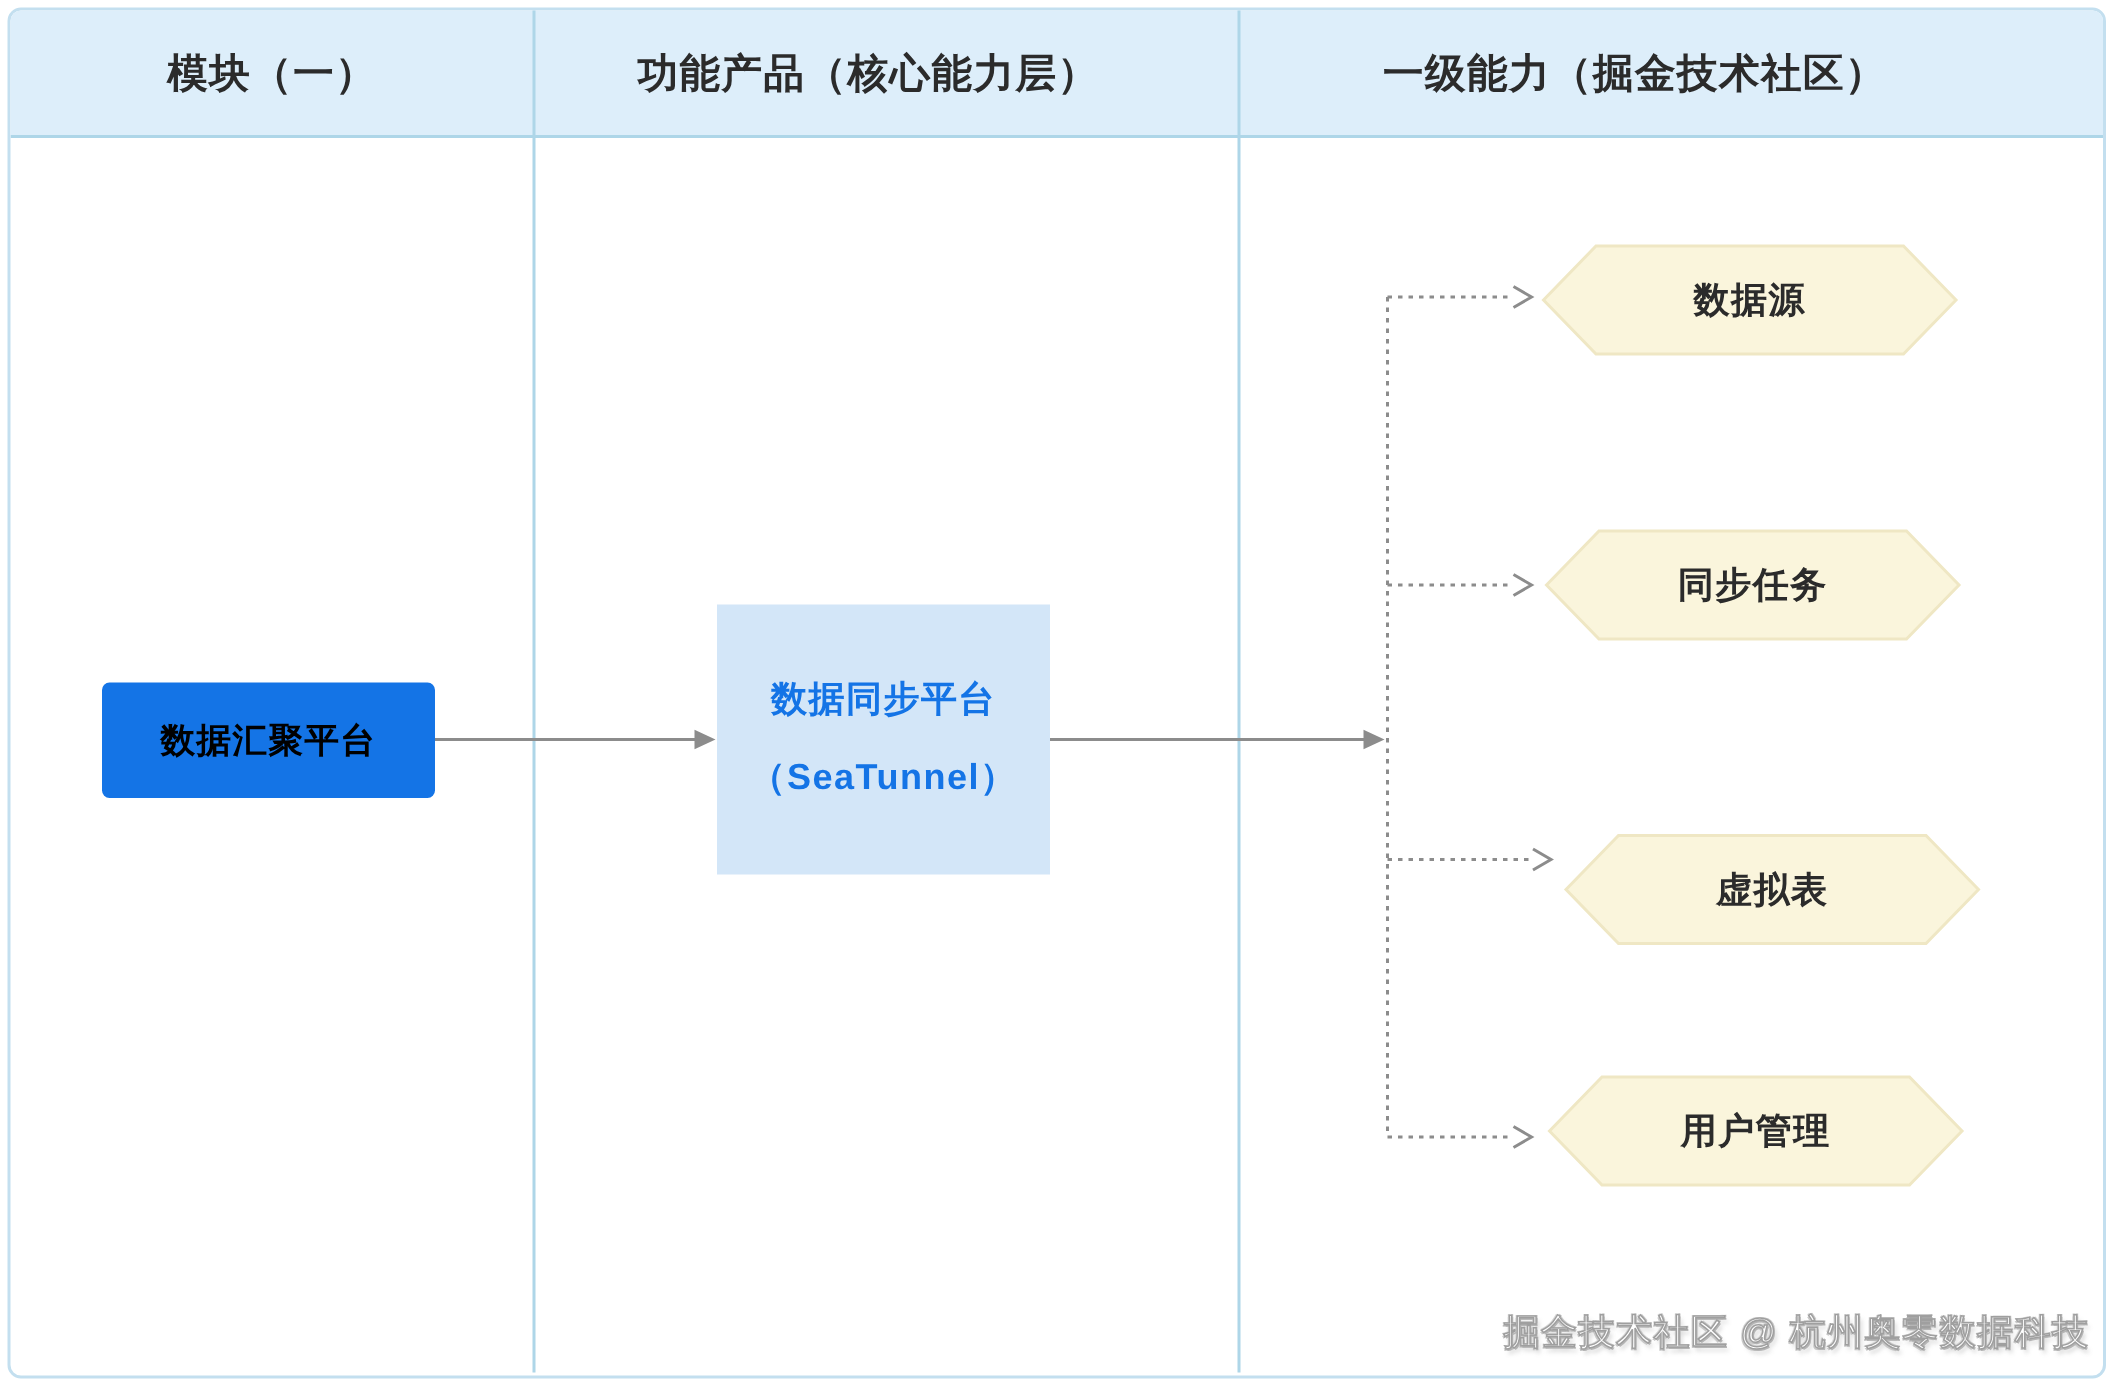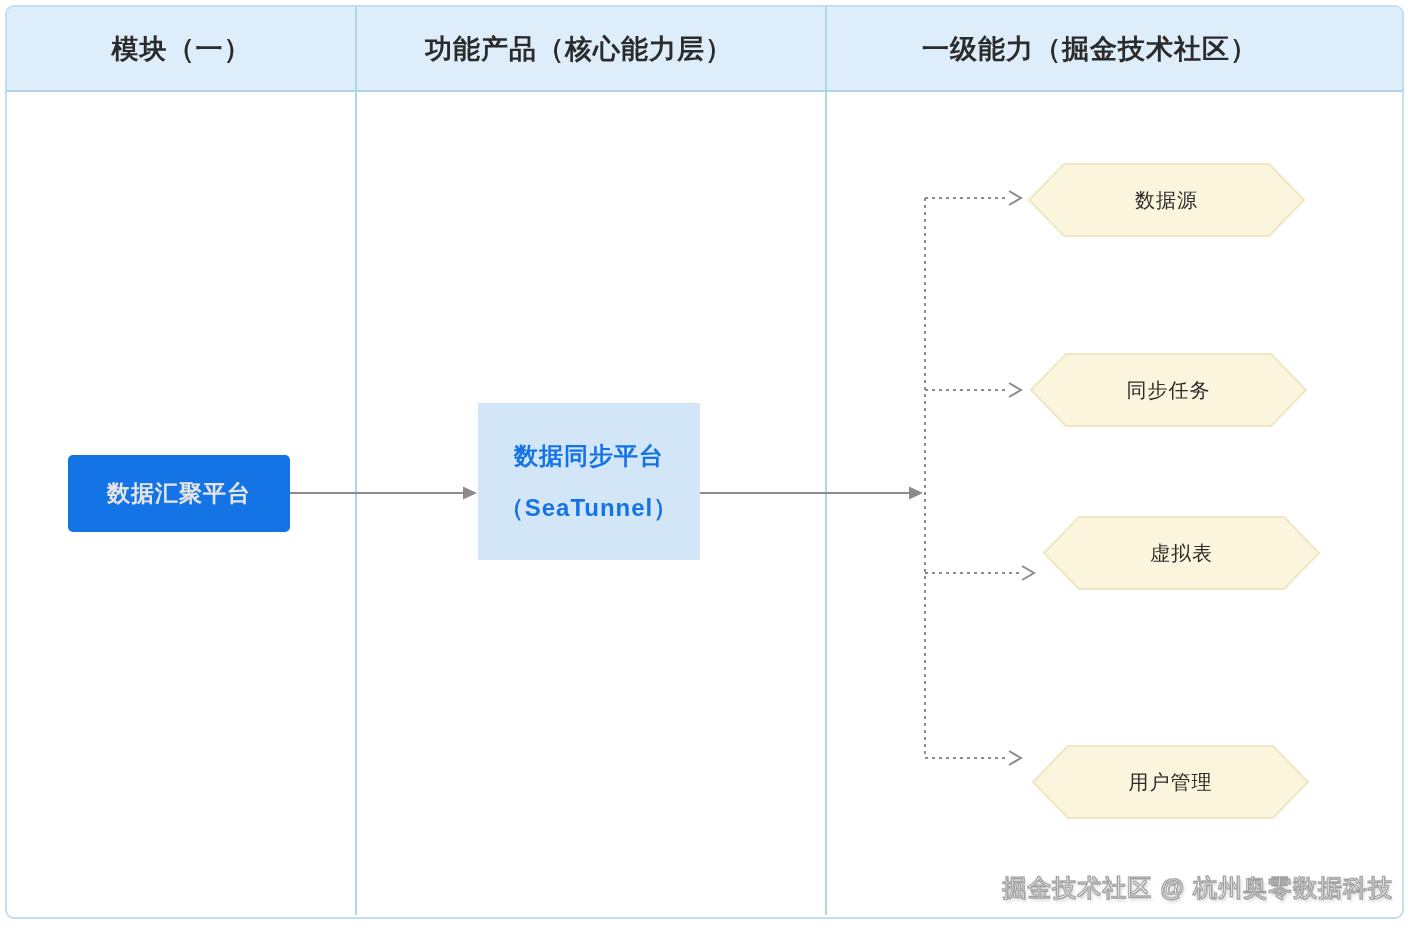--- a/index.html
+++ b/index.html
@@ -30,34 +30,34 @@
   }
   .header-cell{
     display:flex;align-items:center;justify-content:center;
     font-weight:700;font-size:27px;color:var(--text-dark);letter-spacing:1px;
   }
   .vdivider{position:absolute;top:7px;width:2px;height:908px;background:var(--divider);}
   .source-box{
     position:absolute;left:68px;top:455px;width:222px;height:77px;
     background:var(--primary-blue);border-radius:5px;
     display:flex;align-items:center;justify-content:center;
-    color:#e5e5e5;font-weight:700;font-size:23px;letter-spacing:1px;
+    color:#000000;font-weight:700;font-size:23px;letter-spacing:1px;
   }
   .product-box{
-    position:absolute;left:478px;top:403px;width:222px;height:157px;
+    position:absolute;left:478px;top:403px;width:222px;height:180px;
     background:var(--product-box-bg);
     display:flex;flex-direction:column;align-items:center;justify-content:center;
     color:var(--primary-blue);font-weight:700;font-size:24px;line-height:52px;letter-spacing:1px;
   }
   .hex{position:absolute;width:277px;height:74px;}
   .hex svg{position:absolute;left:0;top:0;overflow:visible;}
   .hex-shape{fill:var(--hex-fill);stroke:var(--hex-border);stroke-width:2;}
   .hex-label{
     position:absolute;inset:0;display:flex;align-items:center;justify-content:center;
-    font-weight:400;font-size:20px;color:var(--text-dark);letter-spacing:1px;
+    font-weight:700;font-size:24px;color:var(--text-dark);letter-spacing:1px;
   }
   .connectors{position:absolute;left:0;top:0;pointer-events:none;}
   .solid-line{stroke:var(--connector);stroke-width:2;}
   .solid-head{fill:var(--connector);stroke:none;}
   .dashed-line{stroke:var(--connector);stroke-width:2;stroke-dasharray:3 4;fill:none;}
   .chevron{stroke:var(--connector);stroke-width:2;fill:none;}
   .watermark{
     position:absolute;right:22px;top:872px;
     font-size:24px;font-weight:500;letter-spacing:1px;color:#ffffff;
     -webkit-text-stroke:1px #9f9f9f;
@@ -131,28 +131,28 @@
     <span class="hex-label">数据源</span>
   </div>
 
   <div class="hex" style="left:1030px;top:353px">
     <svg width="277" height="74" viewBox="0 0 277 74">
       <polygon class="hex-shape" points="1,37 36,1 241,1 276,37 241,73 36,73"></polygon>
     </svg>
     <span class="hex-label">同步任务</span>
   </div>
 
-  <div class="hex" style="left:1043px;top:516px">
+  <div class="hex" style="left:1043px;top:556px">
     <svg width="277" height="74" viewBox="0 0 277 74">
       <polygon class="hex-shape" points="1,37 36,1 241,1 276,37 241,73 36,73"></polygon>
     </svg>
     <span class="hex-label">虚拟表</span>
   </div>
 
-  <div class="hex" style="left:1032px;top:745px">
+  <div class="hex" style="left:1032px;top:717px">
     <svg width="277" height="74" viewBox="0 0 277 74">
       <polygon class="hex-shape" points="1,37 36,1 241,1 276,37 241,73 36,73"></polygon>
     </svg>
     <span class="hex-label">用户管理</span>
   </div>
 
   <div class="watermark">掘金技术社区 @ 杭州奥零数据科技</div>
 
 </div>
 

